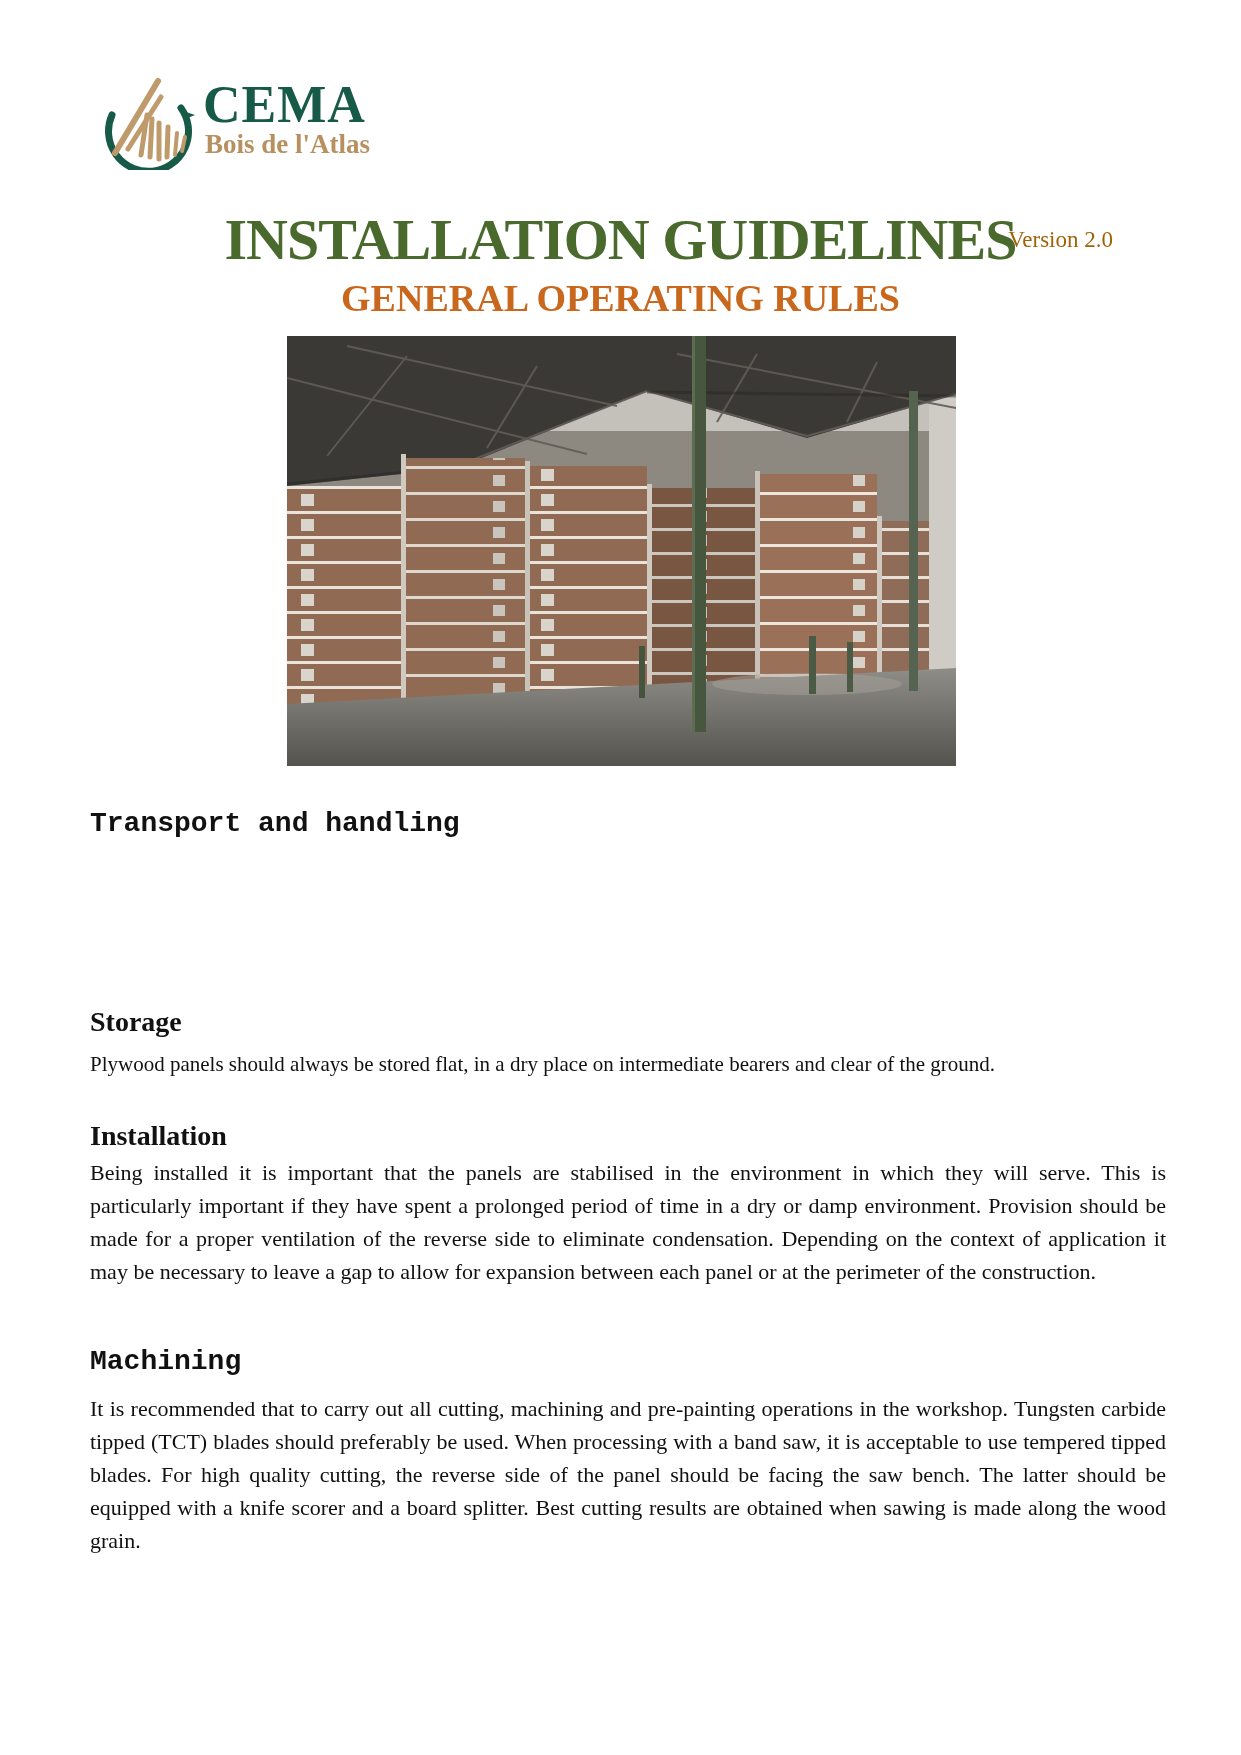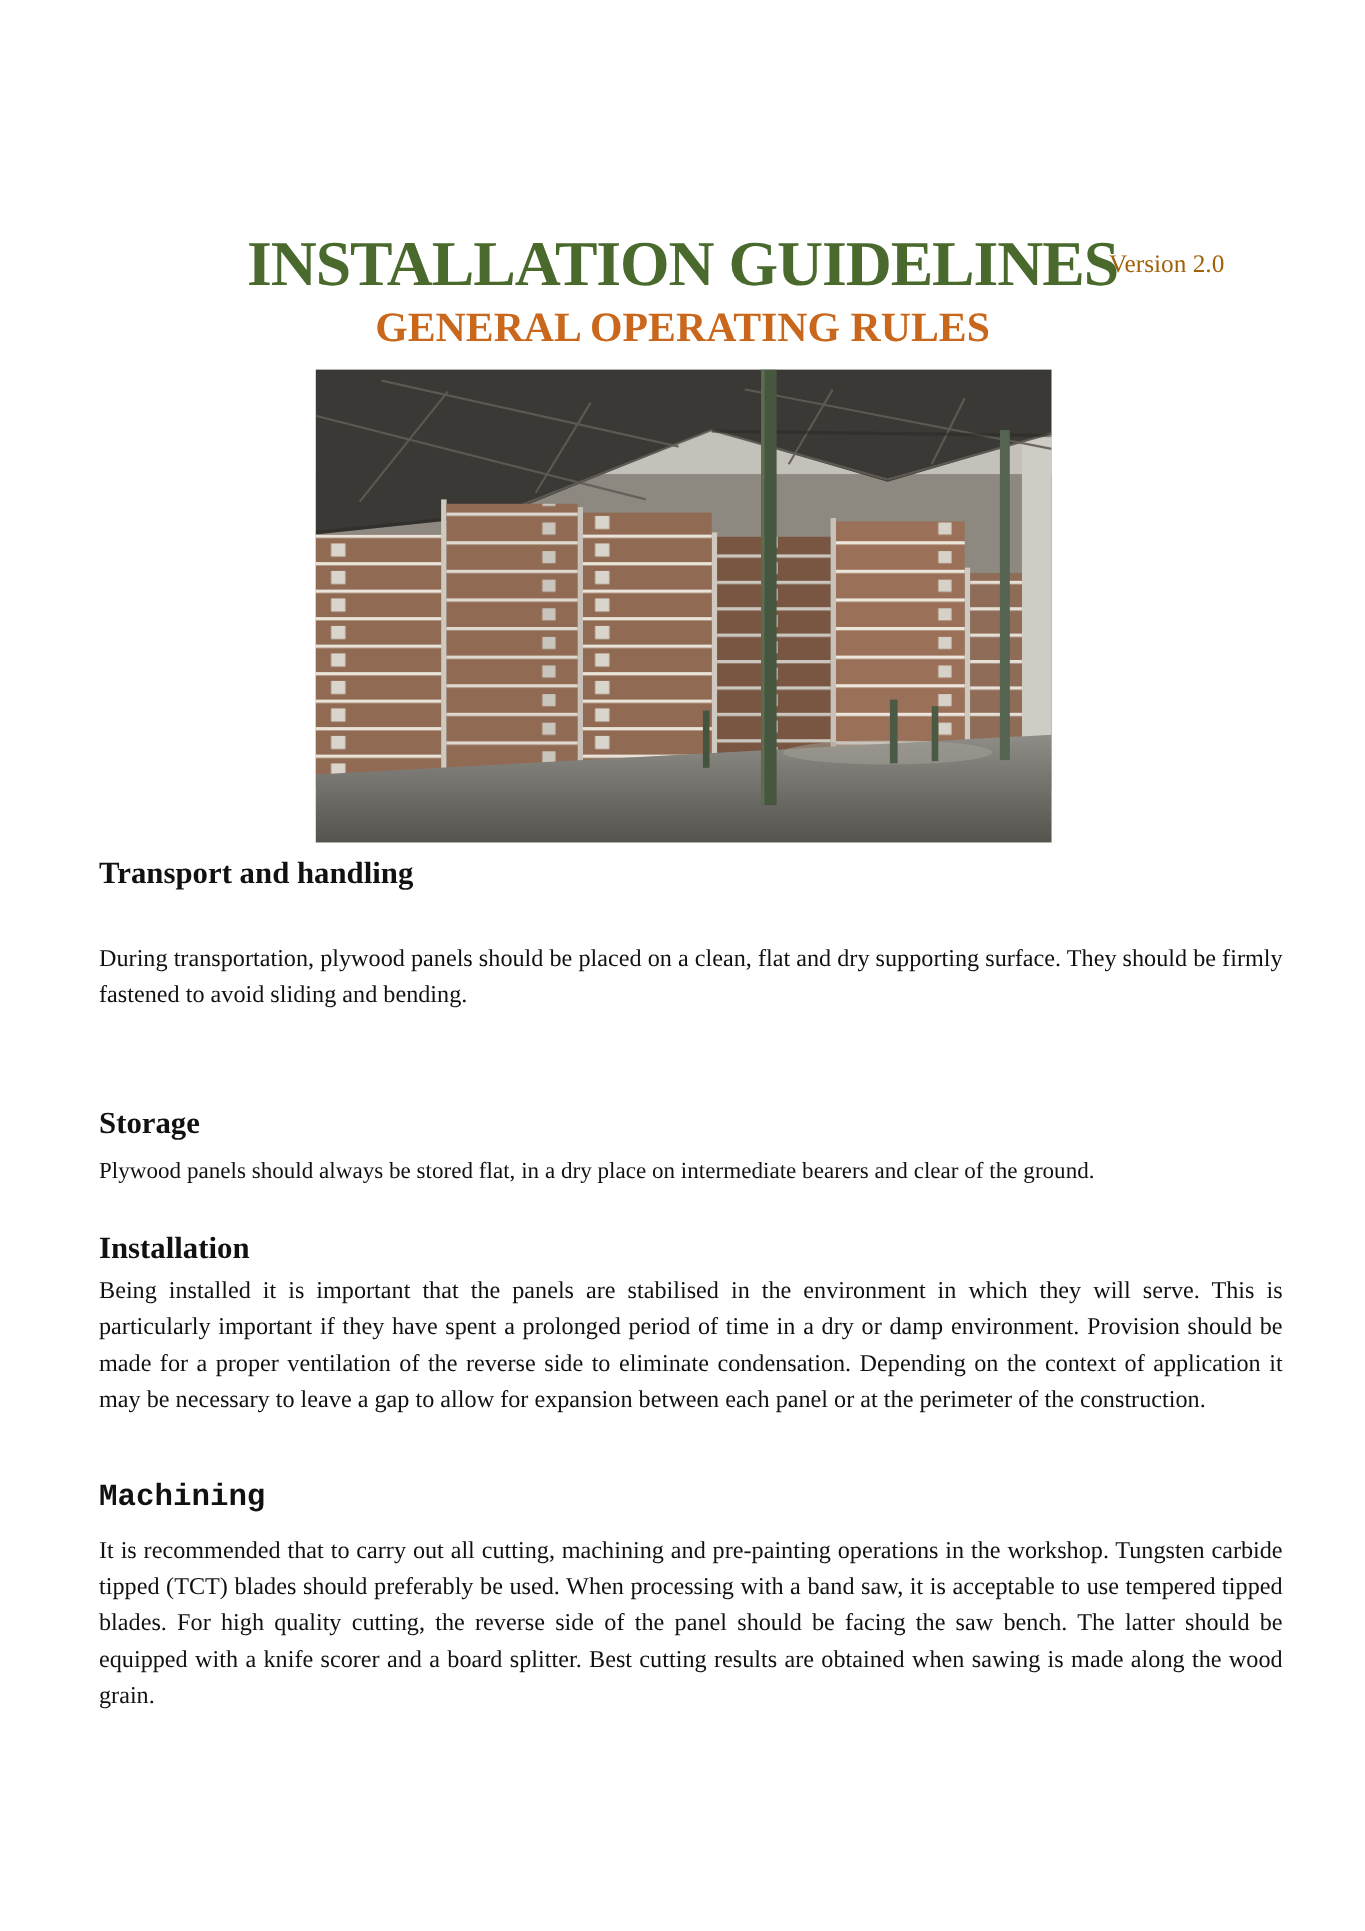--- a/index.html
+++ b/index.html
@@ -48,35 +48,56 @@
   
   .h2{
     position:absolute;left:90px;margin:0;
     font-size:28px;font-weight:bold;color:#111;
   }
   .para{
     position:absolute;left:90px;width:1076px;margin:0;
     font-size:22px;line-height:33px;color:#111;
   }
   .just{text-align:justify;}
-  .h-transport{top:779px;}
+  .h-transport{top:808px;font-family:Liberation Mono, monospace;}
   .p-transport-1{top:854px;}
   .p-transport-2{top:922px;}
   .h-storage{top:1006px;}
   .p-storage-1{top:1048px;font-size:21px;}
   .h-installation{top:1120px;}
   .p-installation-1{top:1156px;}
   .h-machining{top:1346px;font-family:Liberation Mono, monospace;}
   .p-machining-1{top:1392px;}
 </style>
 </head>
 <body>
 
 <div class="page">
 
+  <div class="logo">
+    <svg width="125" height="125" viewBox="0 0 125 125">
+
+      <path d="M 27 76 A 40 40 0 1 0 96 69" fill="none" stroke="#175a47" stroke-width="7" stroke-linecap="round" transform="translate(-10,-6)"></path>
+
+      <g stroke="#bf9a6a" fill="none" stroke-linecap="round">
+        <path d="M 20 108 L 63 36" stroke-width="6"></path>
+        <path d="M 33 104 L 66 52" stroke-width="5"></path>
+        <path d="M 46 110 L 52 70" stroke-width="5"></path>
+        <path d="M 55 112 L 57 74" stroke-width="5"></path>
+        <path d="M 64 114 L 64 78" stroke-width="5"></path>
+        <path d="M 72 112 L 73 82" stroke-width="5"></path>
+        <path d="M 80 110 L 82 88" stroke-width="4"></path>
+        <path d="M 87 106 L 90 92" stroke-width="4"></path>
+      </g>
+
+      <path d="M 88 66 L 100 70 L 90 74 Z" fill="#175a47"></path>
+    </svg>
+    <div class="logo-name">CEMA</div>
+    <div class="logo-tagline">Bois de l'Atlas</div>
+  </div>
 
   <div class="version">Version 2.0</div>
 
   <h1 class="title">INSTALLATION GUIDELINES</h1>
   <div class="subtitle">GENERAL OPERATING RULES</div>
 
   <div class="photo">
     <svg viewBox="0 0 669 430" preserveAspectRatio="none">
       <defs>
         <linearGradient id="floorGrad" x1="0" y1="0" x2="0" y2="1">
@@ -148,21 +169,20 @@
       <rect x="405" y="0" width="3" height="396" fill="#5d6d52"></rect>
       <rect x="622" y="55" width="9" height="300" fill="#556450"></rect>
 
       <rect x="522" y="300" width="7" height="58" fill="#4a5a45"></rect>
       <rect x="560" y="306" width="6" height="50" fill="#4a5a45"></rect>
       <rect x="352" y="310" width="6" height="52" fill="#44543f"></rect>
     </svg>
   </div>
 
   <h3 class="h2 h-transport">Transport and handling</h3>
-  <p class="para just p-transport-1">During transportation, plywood panels should be placed on a clean, flat and dry supporting surface. They should be firmly fastened to avoid sliding and bending.</p>
 
   <h3 class="h2 h-storage">Storage</h3>
   <p class="para p-storage-1">Plywood panels should always be stored flat, in a dry place on intermediate bearers and clear of the ground.</p>
 
   <h3 class="h2 h-installation">Installation</h3>
   <p class="para just p-installation-1">Being installed it is important that the panels are stabilised in the environment in which they will serve. This is particularly important if they have spent a prolonged period of time in a dry or damp environment. Provision should be made for a proper ventilation of the reverse side to eliminate condensation. Depending on the context of application it may be necessary to leave a gap to allow for expansion between each panel or at the perimeter of the construction.</p>
 
   <h3 class="h2 h-machining">Machining</h3>
   <p class="para just p-machining-1">It is recommended that to carry out all cutting, machining and pre-painting operations in the workshop. Tungsten carbide tipped (TCT) blades should preferably be used. When processing with a band saw, it is acceptable to use tempered tipped blades. For high quality cutting, the reverse side of the panel should be facing the saw bench. The latter should be equipped with a knife scorer and a board splitter. Best cutting results are obtained when sawing is made along the wood grain.</p>
 

